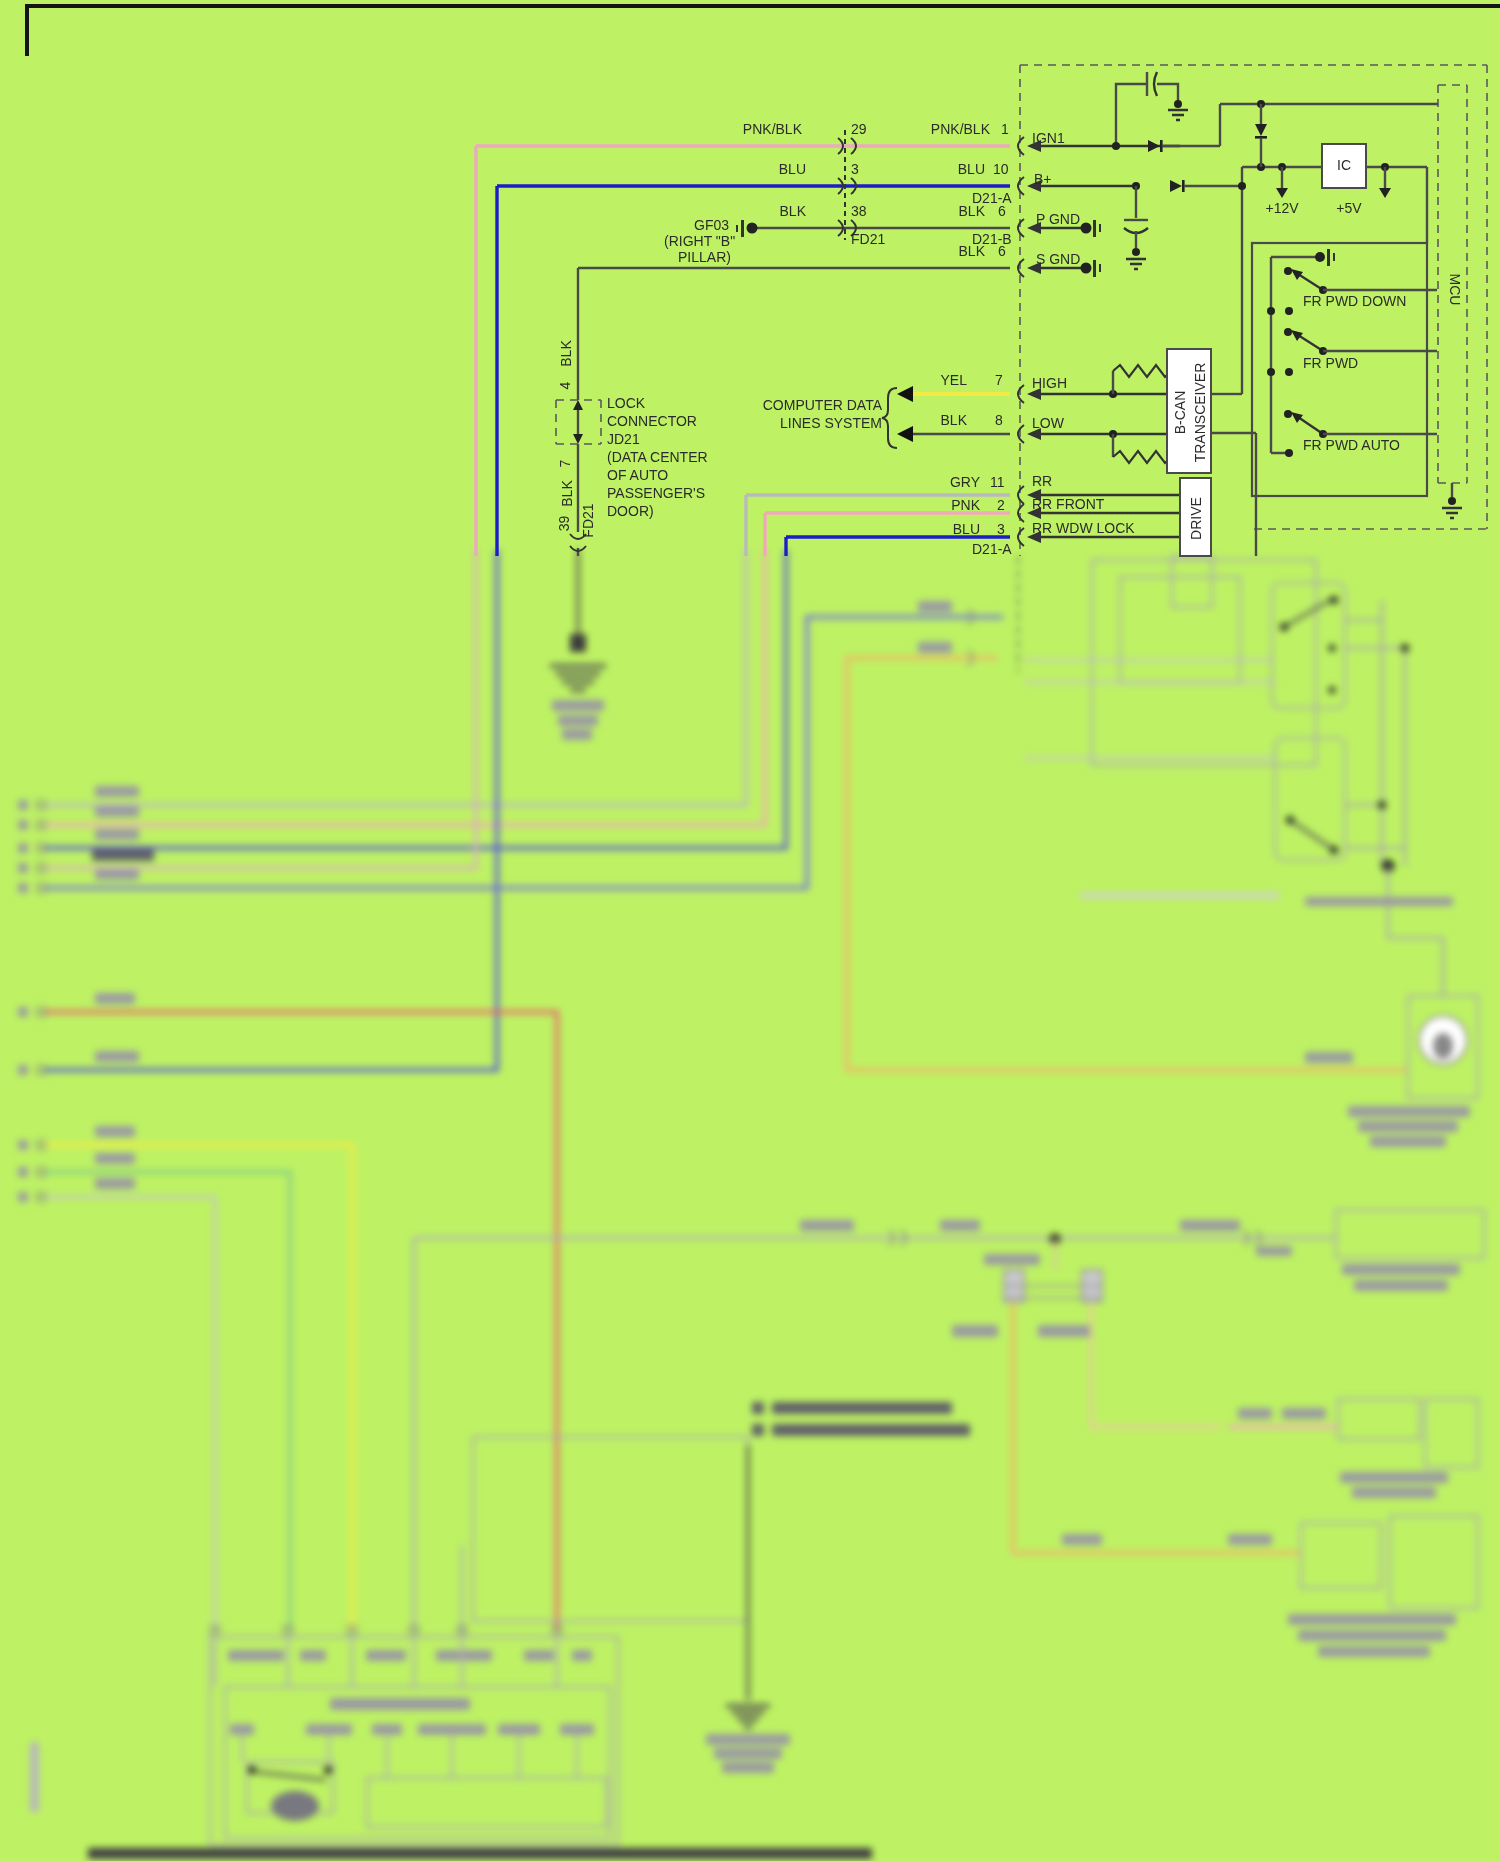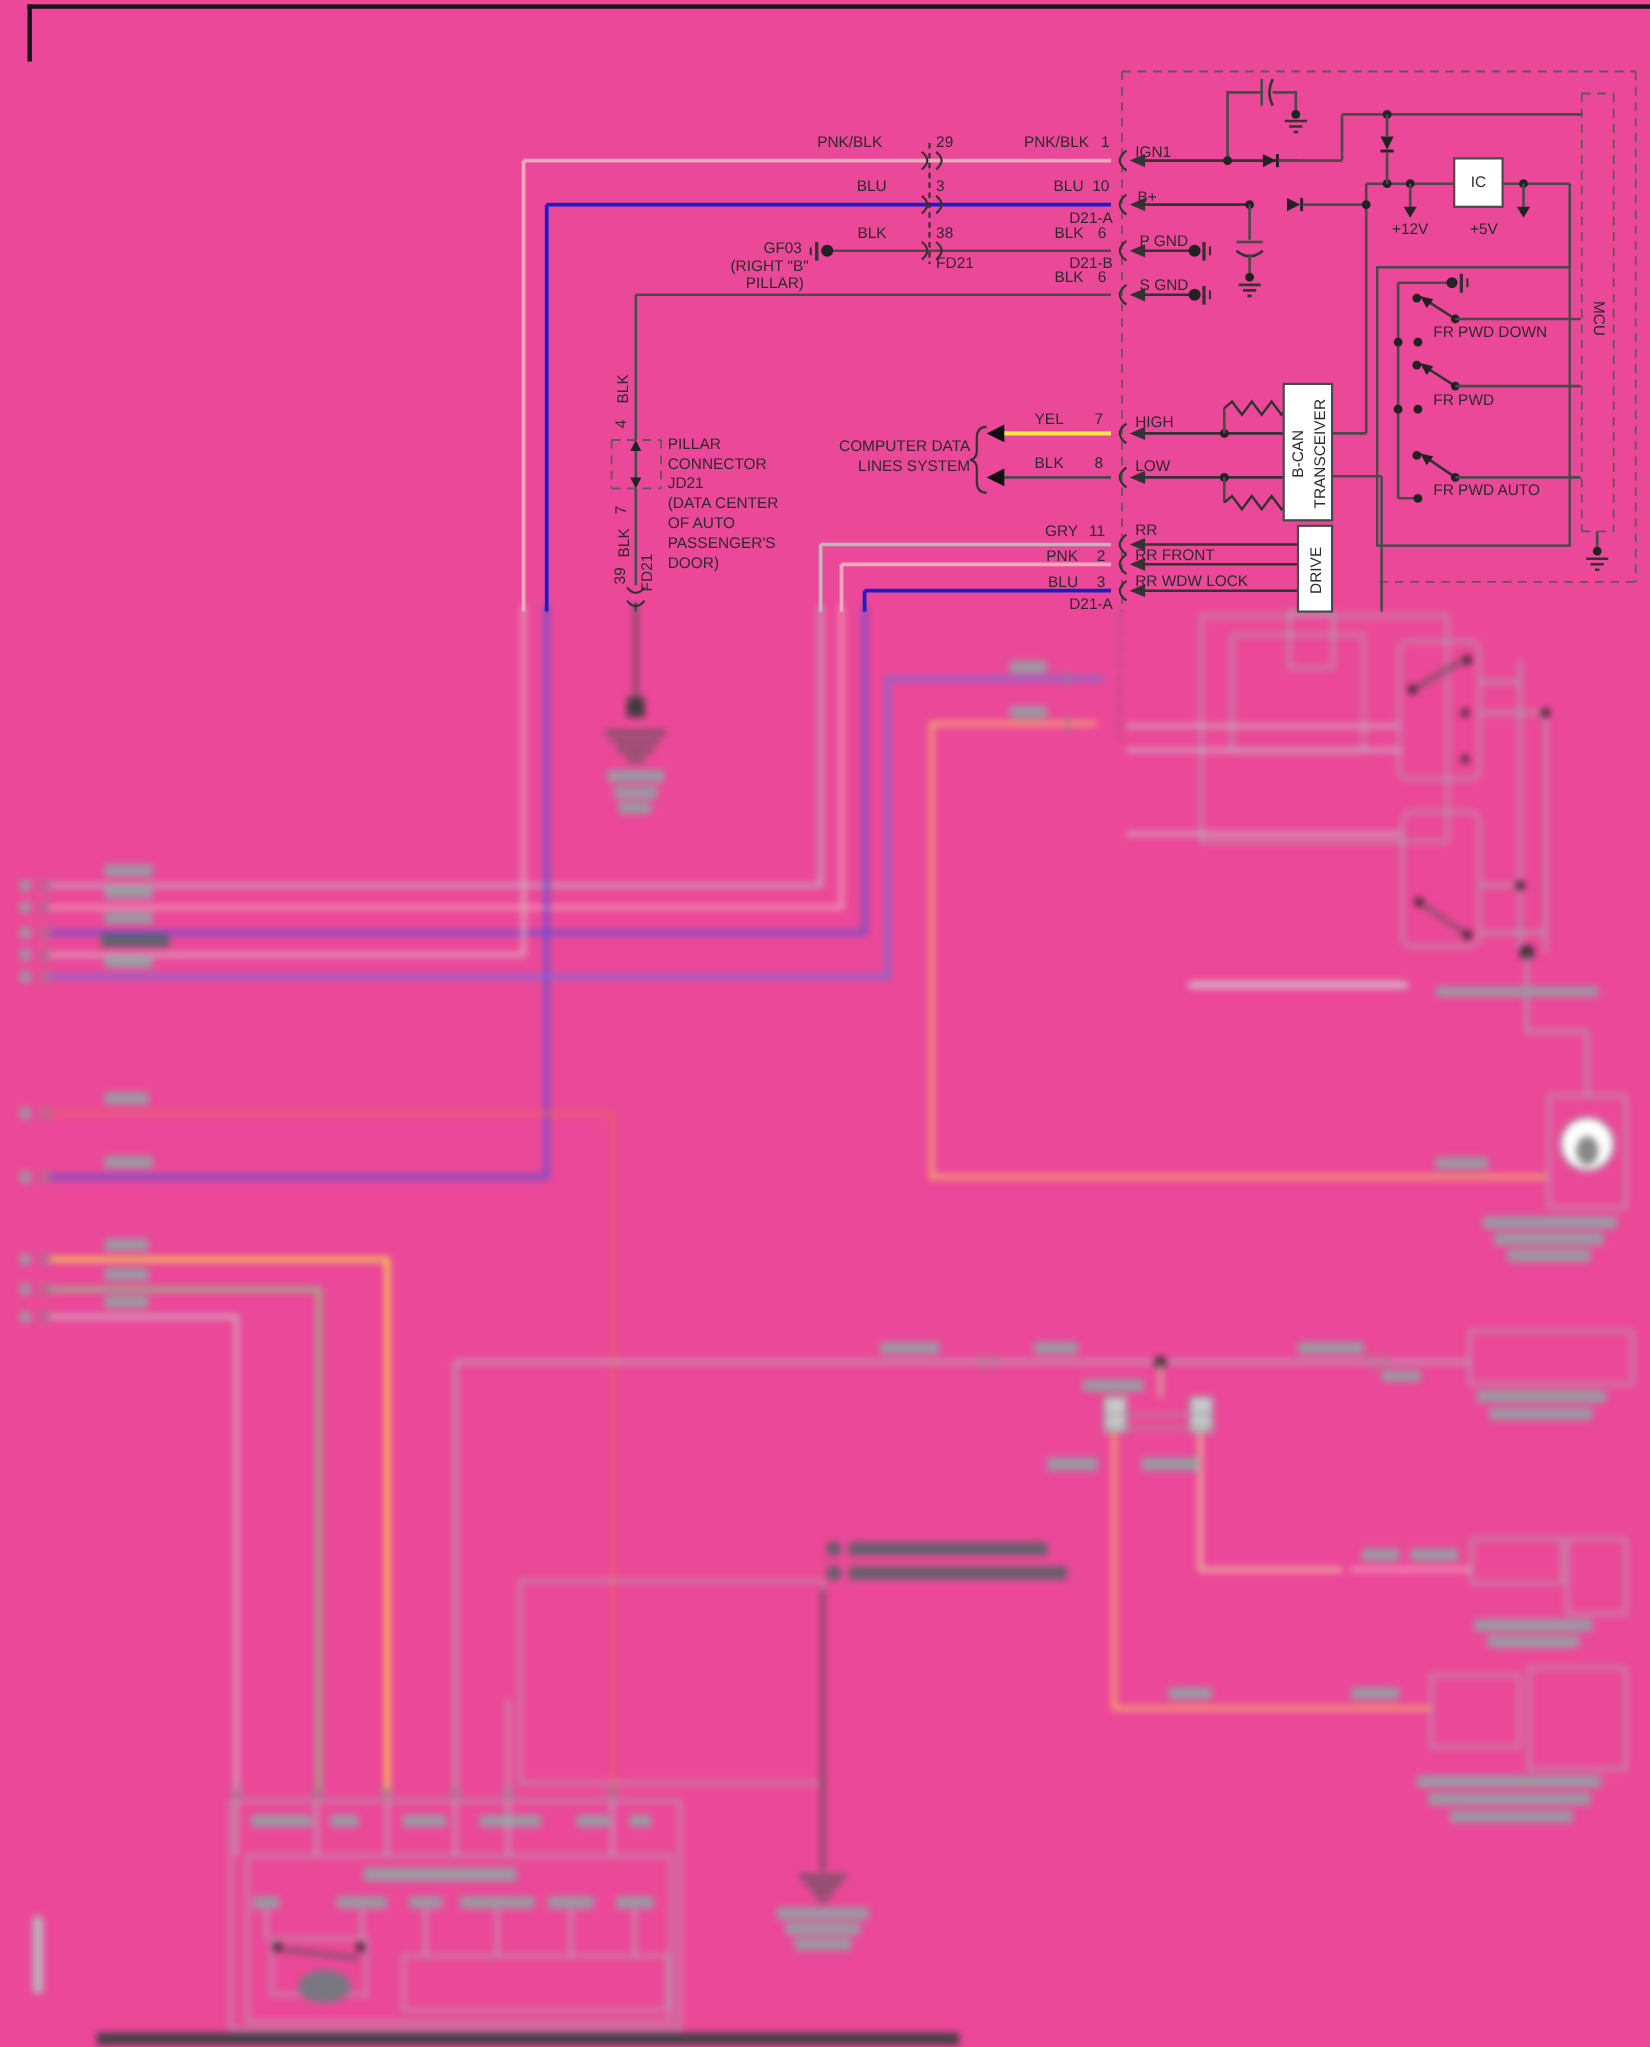--- a/index.html
+++ b/index.html
@@ -1,16 +1,16 @@
 <!DOCTYPE html>
 <html><head>
 <meta charset="utf-8">
 <style>
   html,body{margin:0;padding:0;background:#fff;}
-  #canvas{position:relative;width:1500px;height:1861px;background:#ec4899;overflow:hidden;
+  #canvas{position:relative;width:1500px;height:1861px;background:#bef264;overflow:hidden;
           font-family:"Liberation Sans",sans-serif;}
   .lbl{position:absolute;font-size:14px;color:#2b2b2b;white-space:nowrap;line-height:17px;}
   .ra{text-align:right;}
   .ctr{text-align:center;}
   .rot-ccw{transform:rotate(-90deg);}
   .rot-cw{transform:rotate(90deg);}
   svg{position:absolute;left:0;top:0;}
   .blurred{filter:blur(3.6px);}
   .wire{fill:none;}
   .blk{stroke:#4a4a4a;stroke-width:2.4;}
@@ -452,21 +452,21 @@
   <div class="lbl" style="left:997px;top:497px">2</div>
   <div class="lbl" style="left:1032px;top:496px">RR FRONT</div>
   <div class="lbl ra" style="left:938px;top:521px;width:42px">BLU</div>
   <div class="lbl" style="left:997px;top:521px">3</div>
   <div class="lbl" style="left:1032px;top:520px">RR WDW LOCK</div>
   <div class="lbl" style="left:972px;top:541px">D21-A</div>
 
   <div class="lbl ra" style="left:758px;top:397px;width:124px">COMPUTER DATA</div>
   <div class="lbl ra" style="left:758px;top:415px;width:124px">LINES SYSTEM</div>
 
-  <div class="lbl" style="left:607px;top:395px">PILLAR</div>
+  <div class="lbl" style="left:607px;top:395px">LOCK</div>
   <div class="lbl" style="left:607px;top:413px">CONNECTOR</div>
   <div class="lbl" style="left:607px;top:431px">JD21</div>
   <div class="lbl" style="left:607px;top:449px">(DATA CENTER</div>
   <div class="lbl" style="left:607px;top:467px">OF AUTO</div>
   <div class="lbl" style="left:607px;top:485px">PASSENGER'S</div>
   <div class="lbl" style="left:607px;top:503px">DOOR)</div>
 
   <div class="lbl ctr rot-ccw" style="left:550px;top:345px;width:32px">BLK</div>
   <div class="lbl ctr rot-ccw" style="left:555px;top:377px;width:20px">4</div>
   <div class="lbl ctr rot-ccw" style="left:555px;top:455px;width:20px">7</div>

